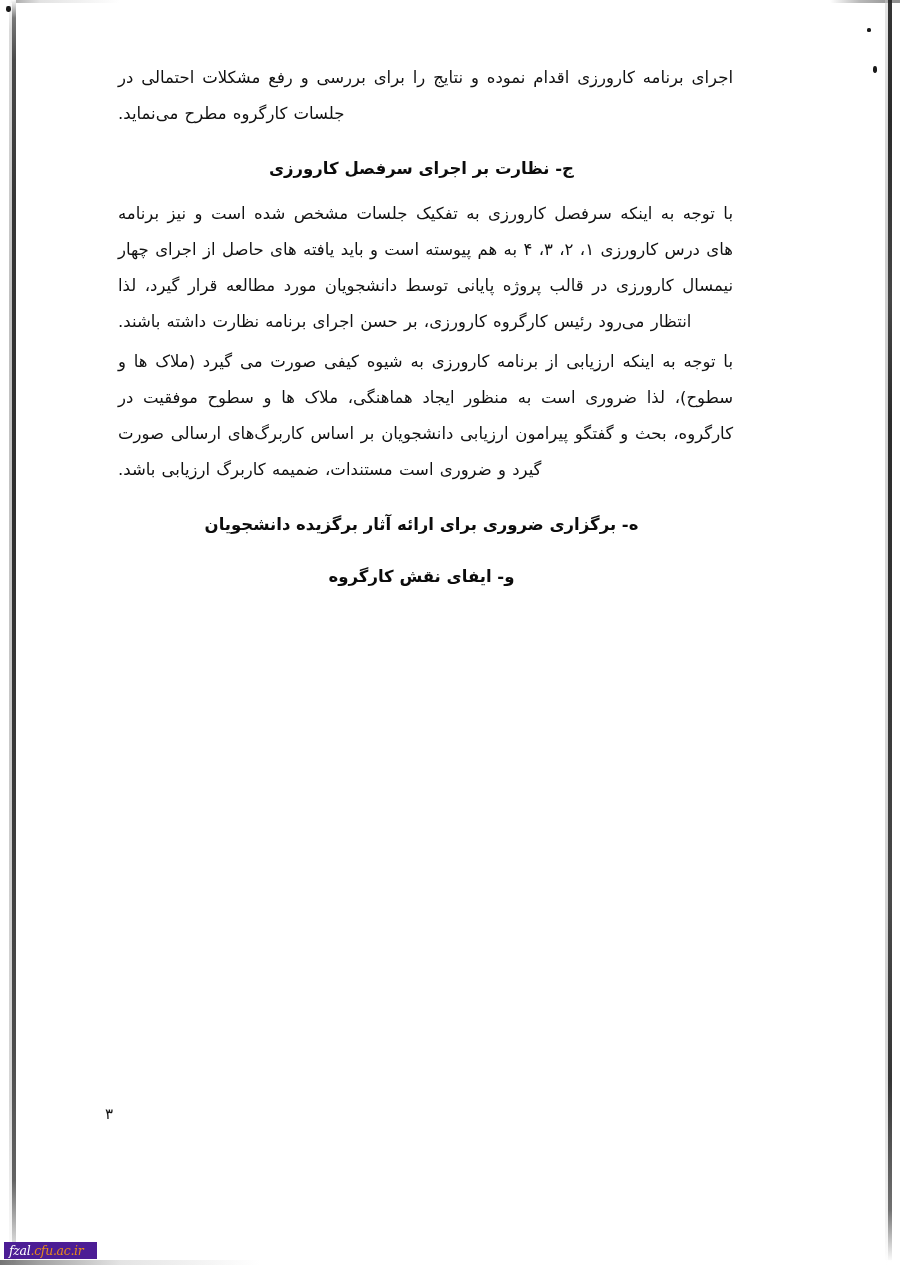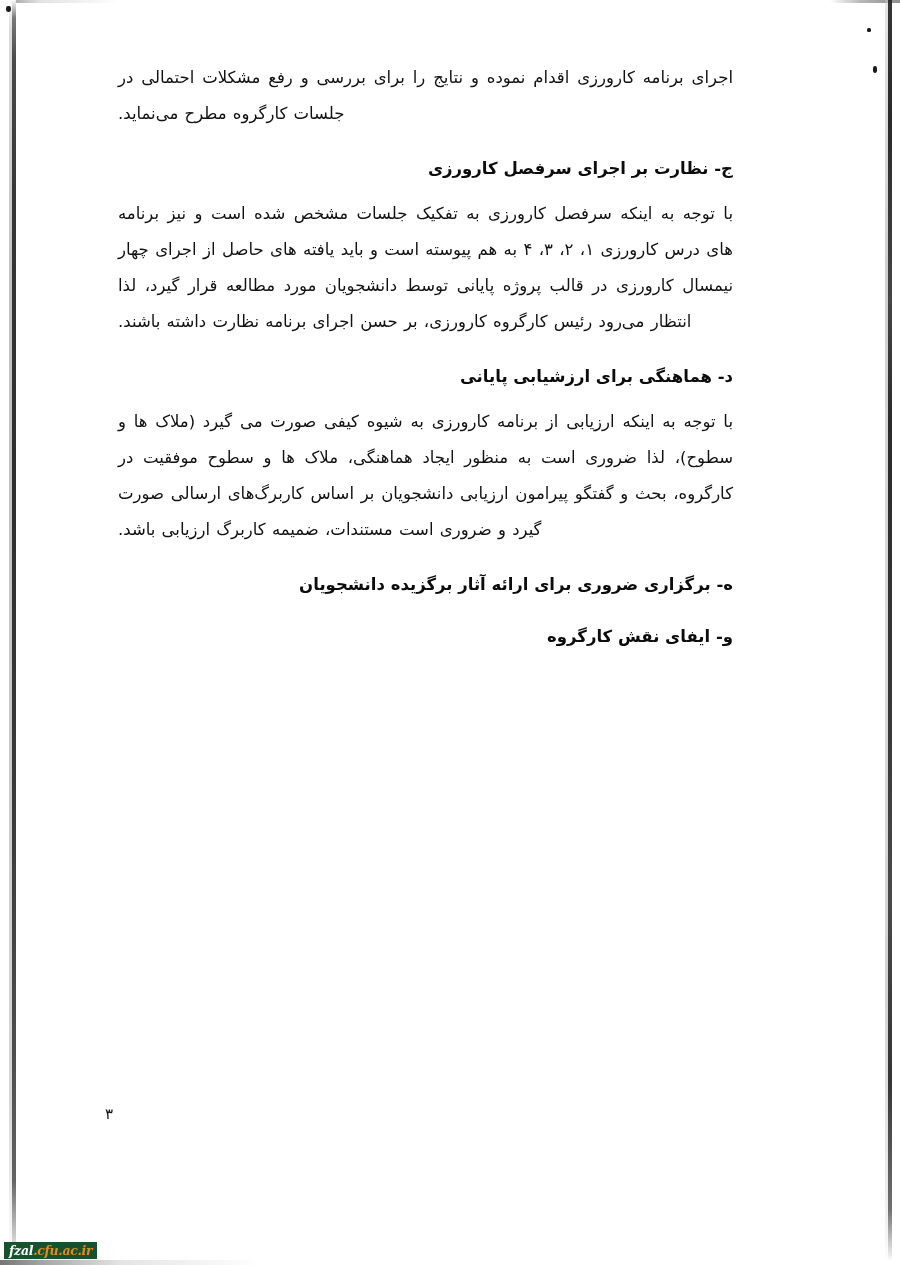--- a/index.html
+++ b/index.html
@@ -106,21 +106,21 @@
     text-align-last: left;
     letter-spacing: 0px;
     word-spacing: 1px;
   }
 
   .heading {
     margin: 22px 0 12px 0;
     font-size: 16.5px;
     font-weight: bold;
     color: #0c0c0c;
-    text-align: right;
+    text-align: center;
     line-height: 30px;
     letter-spacing: 0px;
   }
 
   .gap-large {
     height: 74px;
   }
 
   .page-number {
     position: absolute;
@@ -129,28 +129,28 @@
     font-size: 15px;
     color: #111111;
     direction: ltr;
   }
 
   
   .watermark {
     position: absolute;
     left: 4px;
     bottom: 6px;
-    background: #14532d;
-    padding: 2px 5px 2px 5px;
+    background: #4c1d95;
+    padding: 2px 13px 2px 5px;
     display: flex;
     align-items: baseline;
     direction: ltr;
     font-family: "DejaVu Serif", "Liberation Serif", serif;
     font-style: italic;
-    font-weight: bold;
+    font-weight: normal;
     font-size: 12.5px;
     line-height: 13px;
     letter-spacing: -0.3px;
   }
   .watermark .wm-a { color: #ffffff; }
   .watermark .wm-b { color: #e8891c; }
 </style>
 </head>
 <body>
 
@@ -167,21 +167,20 @@
   <div class="speck" style="left:873px; top:66px; width:4px; height:7px;"></div>
   <div class="speck" style="left:6px;  top:6px;  width:5px; height:6px;"></div>
 
   <div class="content">
 
     <p class="para">اجرای برنامه کارورزی اقدام نموده و نتایج را برای بررسی و رفع مشکلات احتمالی در جلسات کارگروه مطرح می‌نماید.</p>
 
     <h2 class="heading">ج- نظارت بر اجرای سرفصل کارورزی</h2>
     <p class="para">با توجه به اینکه سرفصل کارورزی به تفکیک جلسات مشخص شده است و نیز برنامه های درس کارورزی ۱، ۲، ۳، ۴ به هم پیوسته است و باید یافته های حاصل از اجرای چهار نیمسال کارورزی در قالب پروژه پایانی توسط دانشجویان مورد مطالعه قرار گیرد، لذا انتظار می‌رود رئیس کارگروه کارورزی، بر حسن اجرای برنامه نظارت داشته باشند.</p>
 
-    <h2 class="heading">د- هماهنگی برای ارزشیابی پایانی</h2>
     <p class="para">با توجه به اینکه ارزیابی از برنامه کارورزی به شیوه کیفی صورت می گیرد (ملاک ها و سطوح)، لذا ضروری است به منظور ایجاد هماهنگی، ملاک ها و سطوح موفقیت در کارگروه، بحث و گفتگو پیرامون ارزیابی دانشجویان بر اساس کاربرگ‌های ارسالی صورت گیرد و ضروری است مستندات، ضمیمه کاربرگ ارزیابی باشد.</p>
 
     <h2 class="heading">ه- برگزاری ضروری برای ارائه آثار برگزیده دانشجویان</h2>
 
     <h2 class="heading">و- ایفای نقش کارگروه</h2>
 
     <div class="gap-large"></div>
 
 
   </div>

